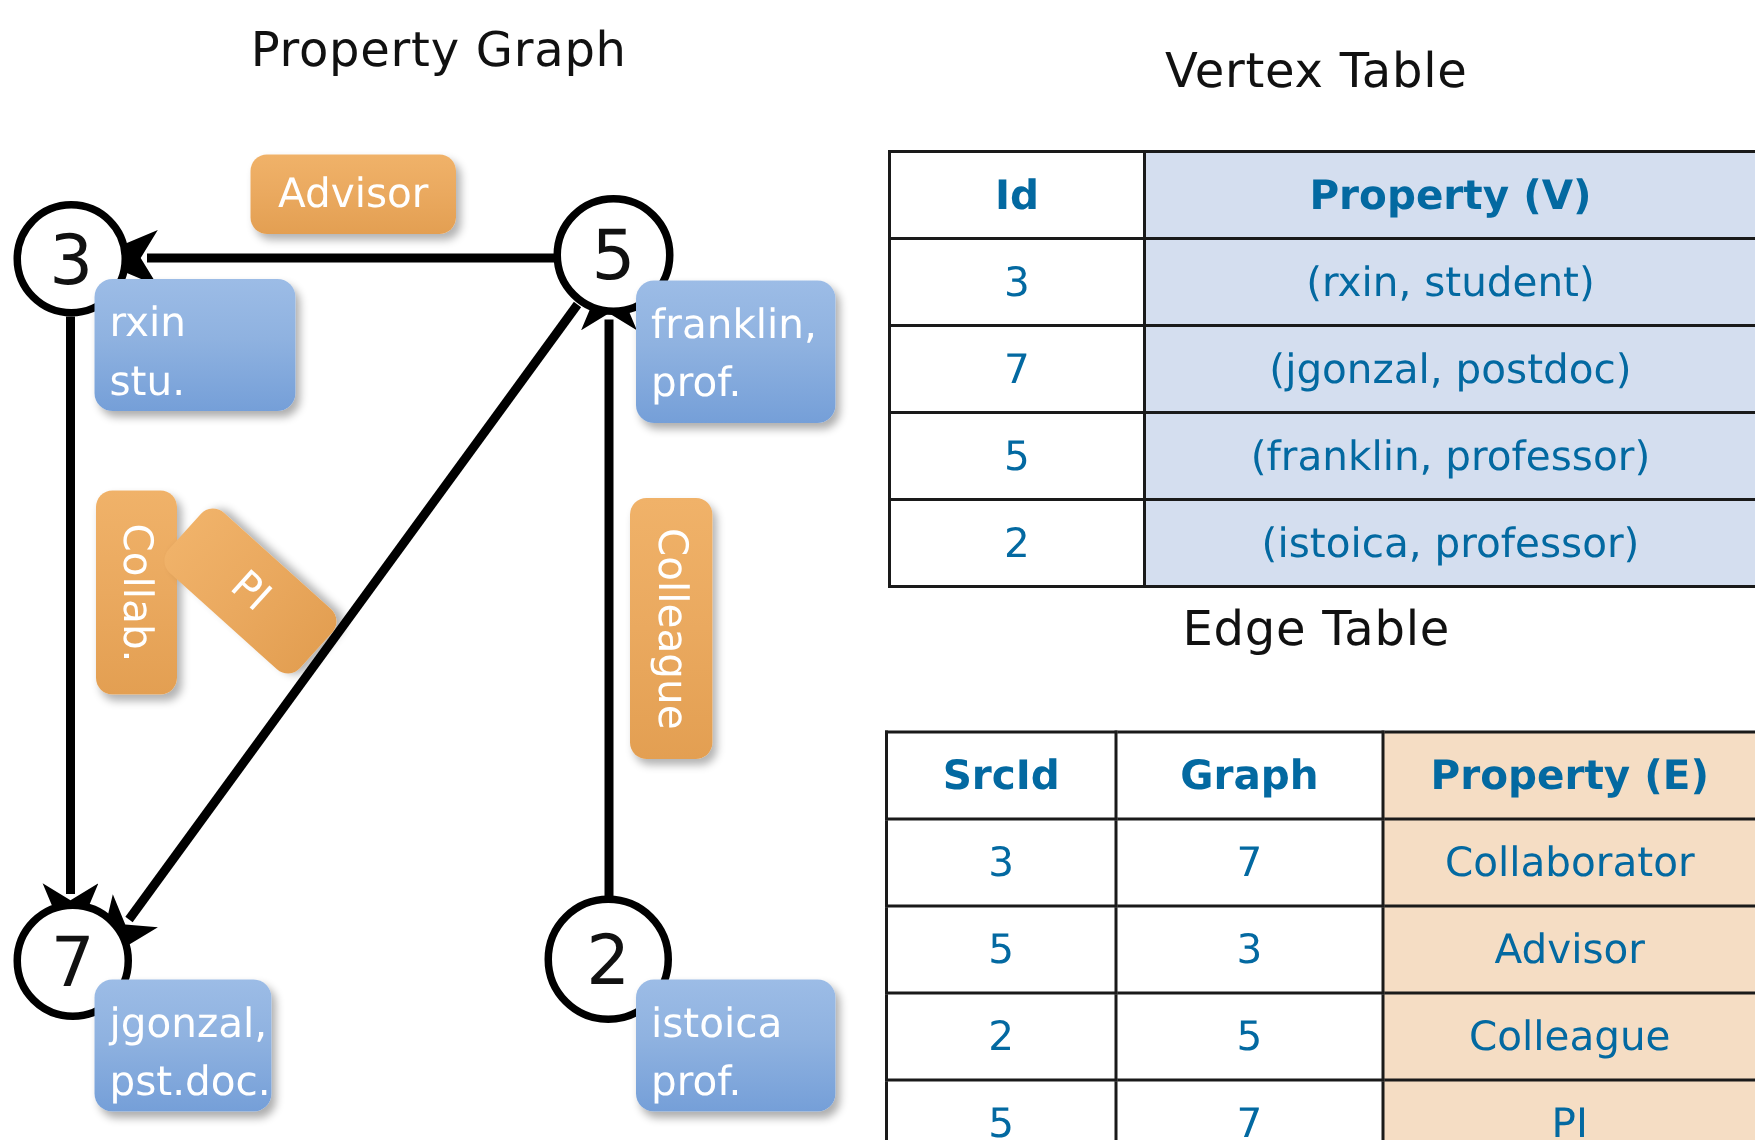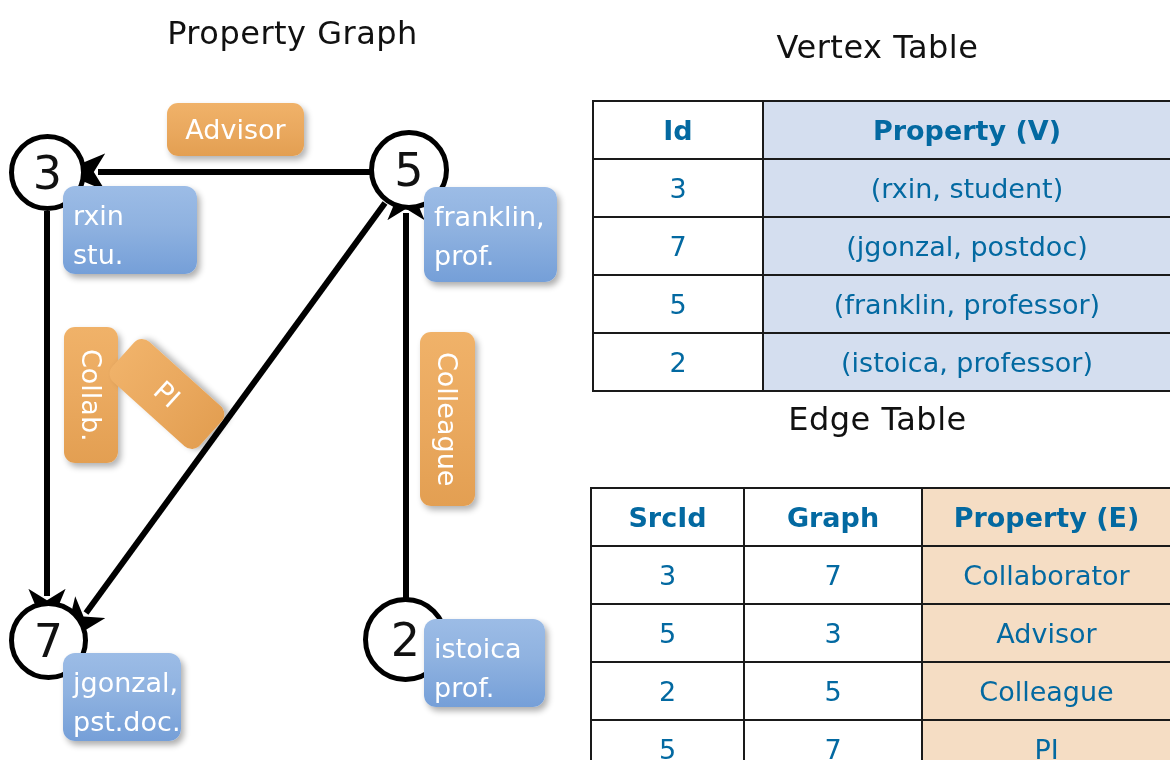--- a/index.html
+++ b/index.html
@@ -179,21 +179,21 @@
     <span>stu.</span>
   </div>
   <div class="vprop" style="left:424px; top:187px; width:133px; height:95px;">
     <span>franklin,</span>
     <span>prof.</span>
   </div>
   <div class="vprop" style="left:63px; top:653px; width:118px; height:88px;">
     <span>jgonzal,</span>
     <span>pst.doc.</span>
   </div>
-  <div class="vprop" style="left:424px; top:619px; width:121px; height:88px;">
+  <div class="vprop" style="left:424px; top:653px; width:133px; height:88px;">
     <span>istoica</span>
     <span>prof.</span>
   </div>
 
   <div class="eprop" style="left:167px; top:103px; width:137px; height:53px;">
     <span class="htext">Advisor</span>
   </div>
 
   <div class="eprop" style="left:64px; top:327px; width:54px; height:136px;">
     <span class="vtext">Collab.</span>

